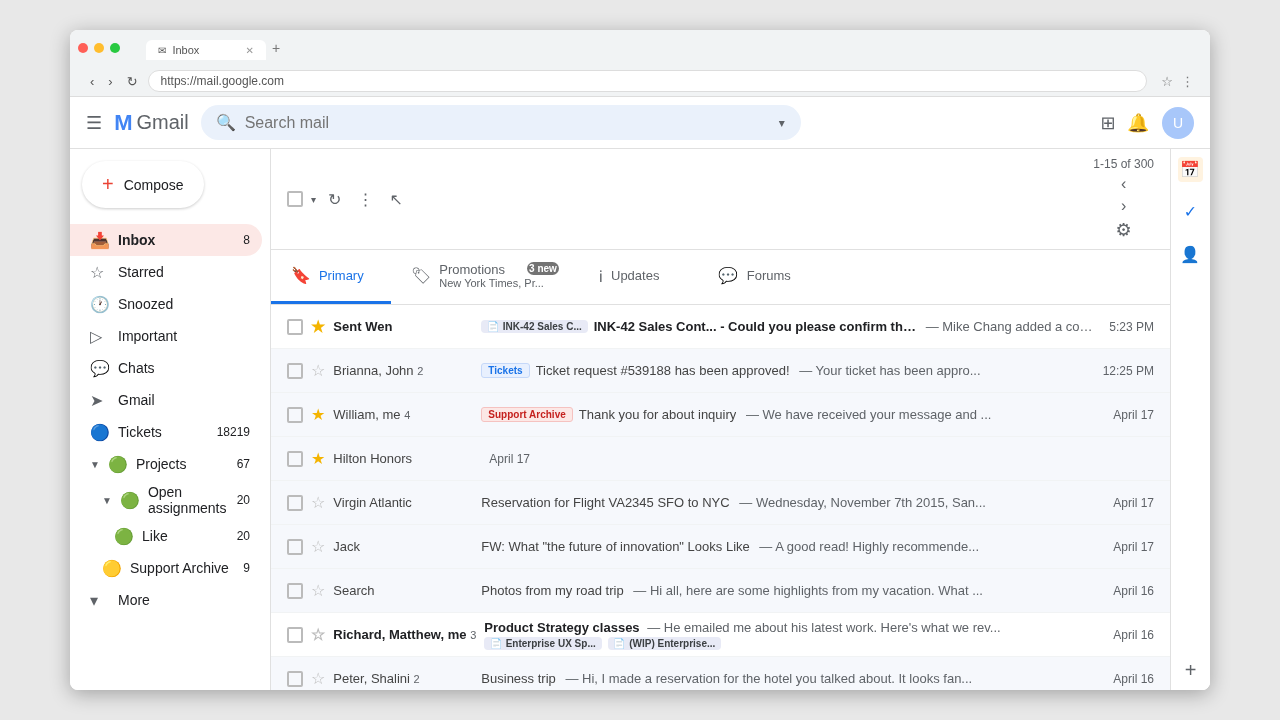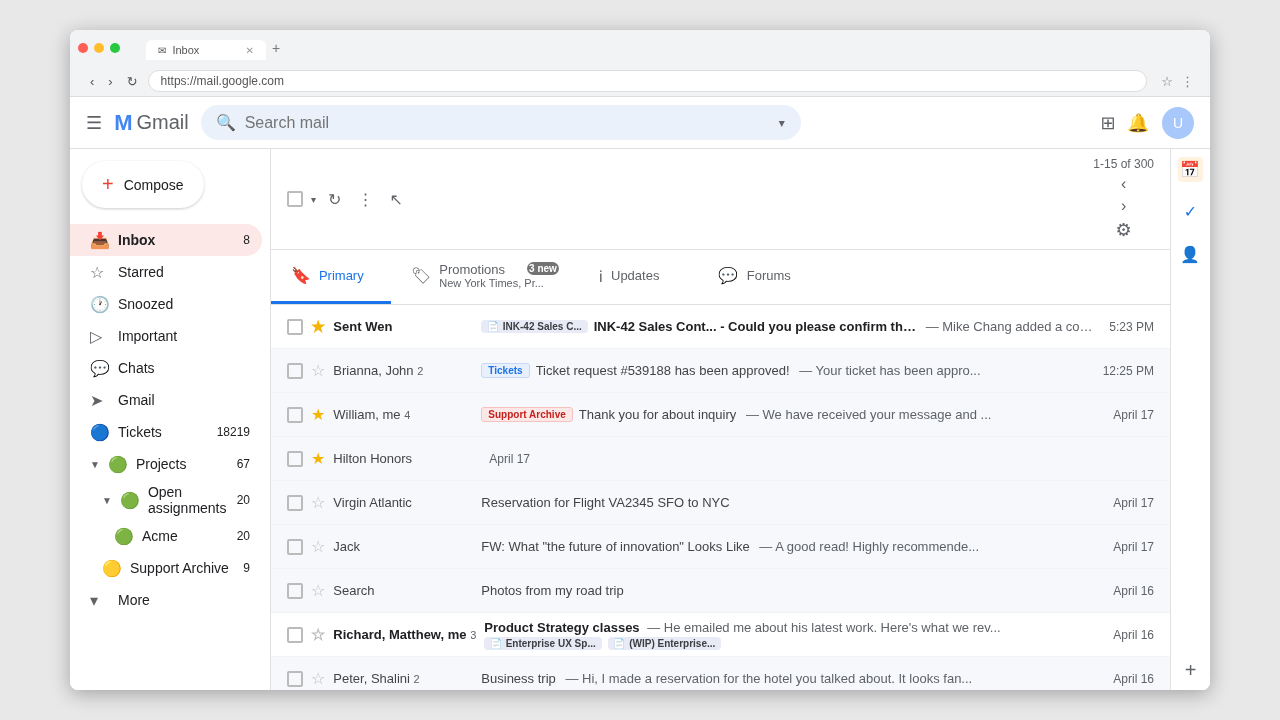--- a/index.html
+++ b/index.html
@@ -391,21 +391,21 @@
 
           <div class="sidebar-item sub-item">
             <span class="triangle">▼</span>
             <span class="icon" style="color:#34a853;">🟢</span>
             <span class="label">Open assignments</span>
             <span class="count">20</span>
           </div>
 
           <div class="sidebar-item sub-sub-item">
             <span class="icon" style="color:#34a853;">🟢</span>
-            <span class="label">Acme</span>
+            <span class="label">Like</span>
             <span class="count">20</span>
           </div>
 
           <div class="sidebar-item sub-item">
             <span class="icon" style="color:#f4b400;">🟡</span>
             <span class="label">Support Archive</span>
             <span class="count">9</span>
           </div>
 
           <div class="sidebar-item">
@@ -504,20 +504,21 @@
               <span class="sender">Hilton Honors</span>
               <span class="email-time">April 17</span>
             </div>
 
             <div class="email-row read">
               <div class="row-checkbox"></div>
               <span class="star">☆</span>
               <span class="sender">Virgin Atlantic</span>
               <div class="email-content">
                 <span class="email-subject">Reservation for Flight VA2345 SFO to NYC</span>
+                <span class="email-snippet">&nbsp;— Wednesday, November 7th 2015, San...</span>
               </div>
               <span class="email-time">April 17</span>
             </div>
 
             <div class="email-row read">
               <div class="row-checkbox"></div>
               <span class="star">☆</span>
               <span class="sender">Jack</span>
               <div class="email-content">
                 <span class="email-subject">FW: What "the future of innovation" Looks Like</span>
@@ -525,20 +526,21 @@
               </div>
               <span class="email-time">April 17</span>
             </div>
 
             <div class="email-row read">
               <div class="row-checkbox"></div>
               <span class="star">☆</span>
               <span class="sender">Search</span>
               <div class="email-content">
                 <span class="email-subject">Photos from my road trip</span>
+                <span class="email-snippet">&nbsp;— Hi all, here are some highlights from my vacation. What ...</span>
               </div>
               <span class="email-time">April 16</span>
             </div>
 
             <div class="email-row unread">
               <div class="row-checkbox"></div>
               <span class="star">☆</span>
               <span class="sender">Richard, Matthew, me <span style="color:#5f6368;font-weight:normal;font-size:11px;">3</span></span>
               <div class="email-content" style="flex-direction:column;align-items:flex-start;gap:2px;">
                 <div style="display:flex;align-items:center;gap:4px;overflow:hidden;width:100%;">

